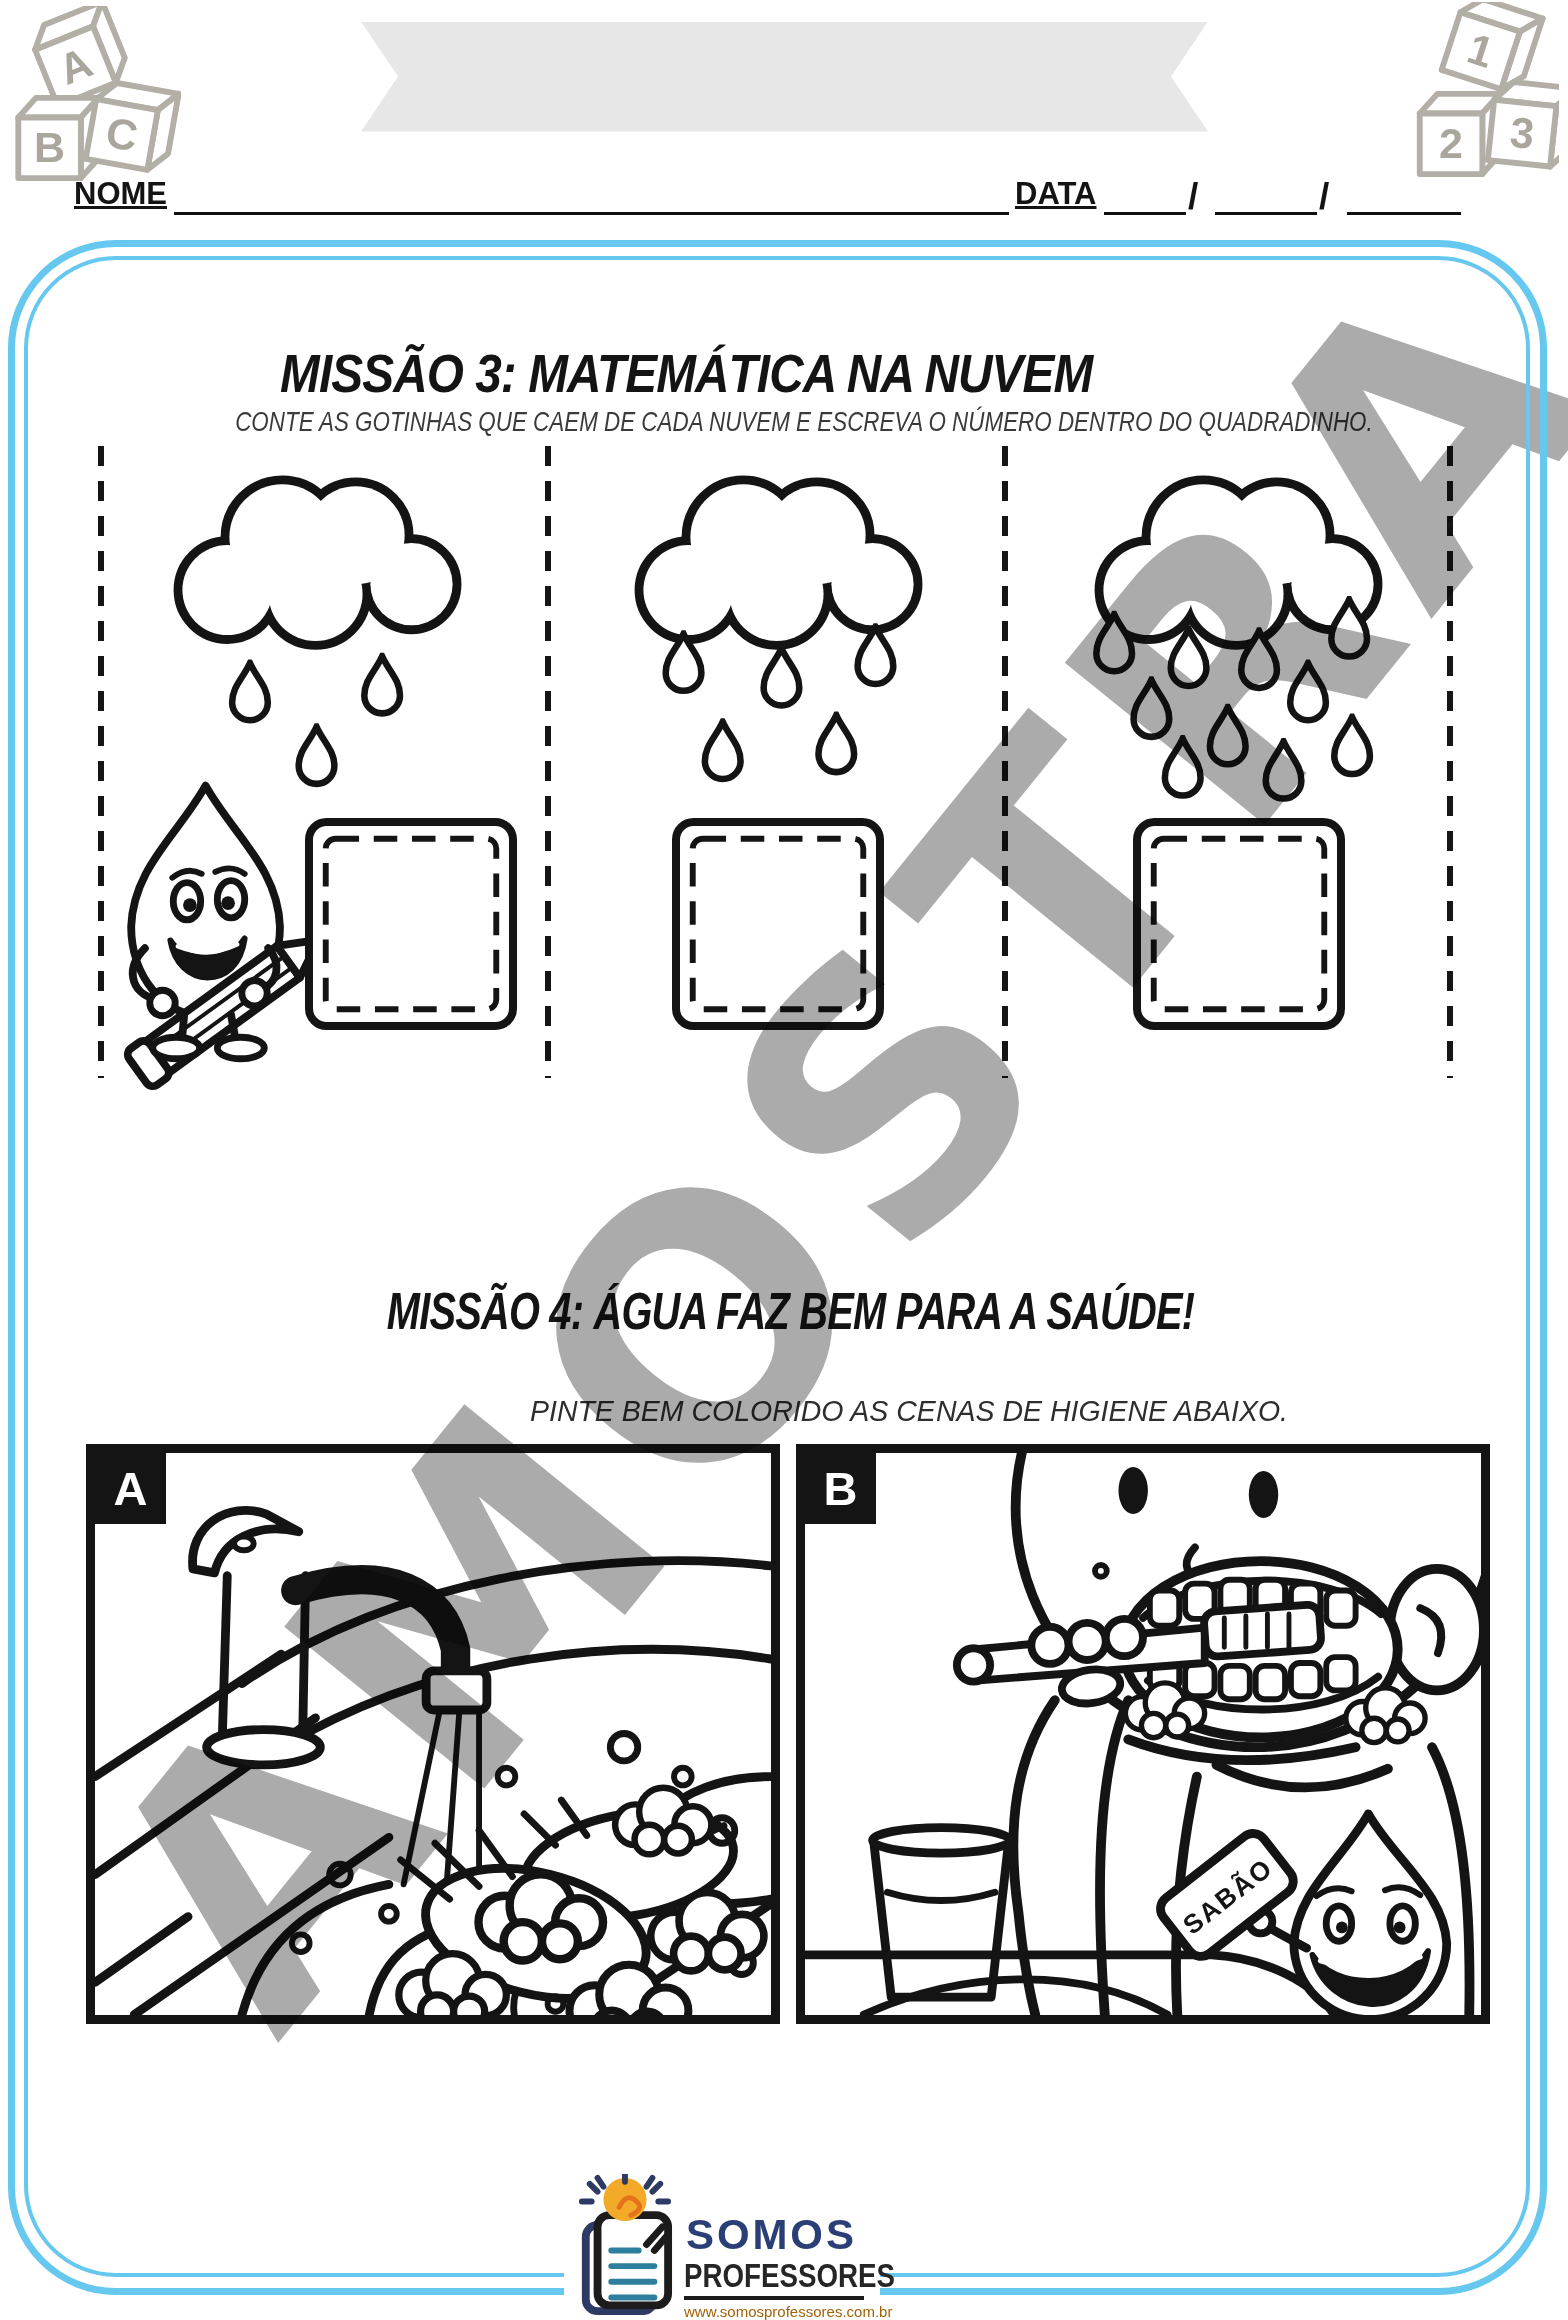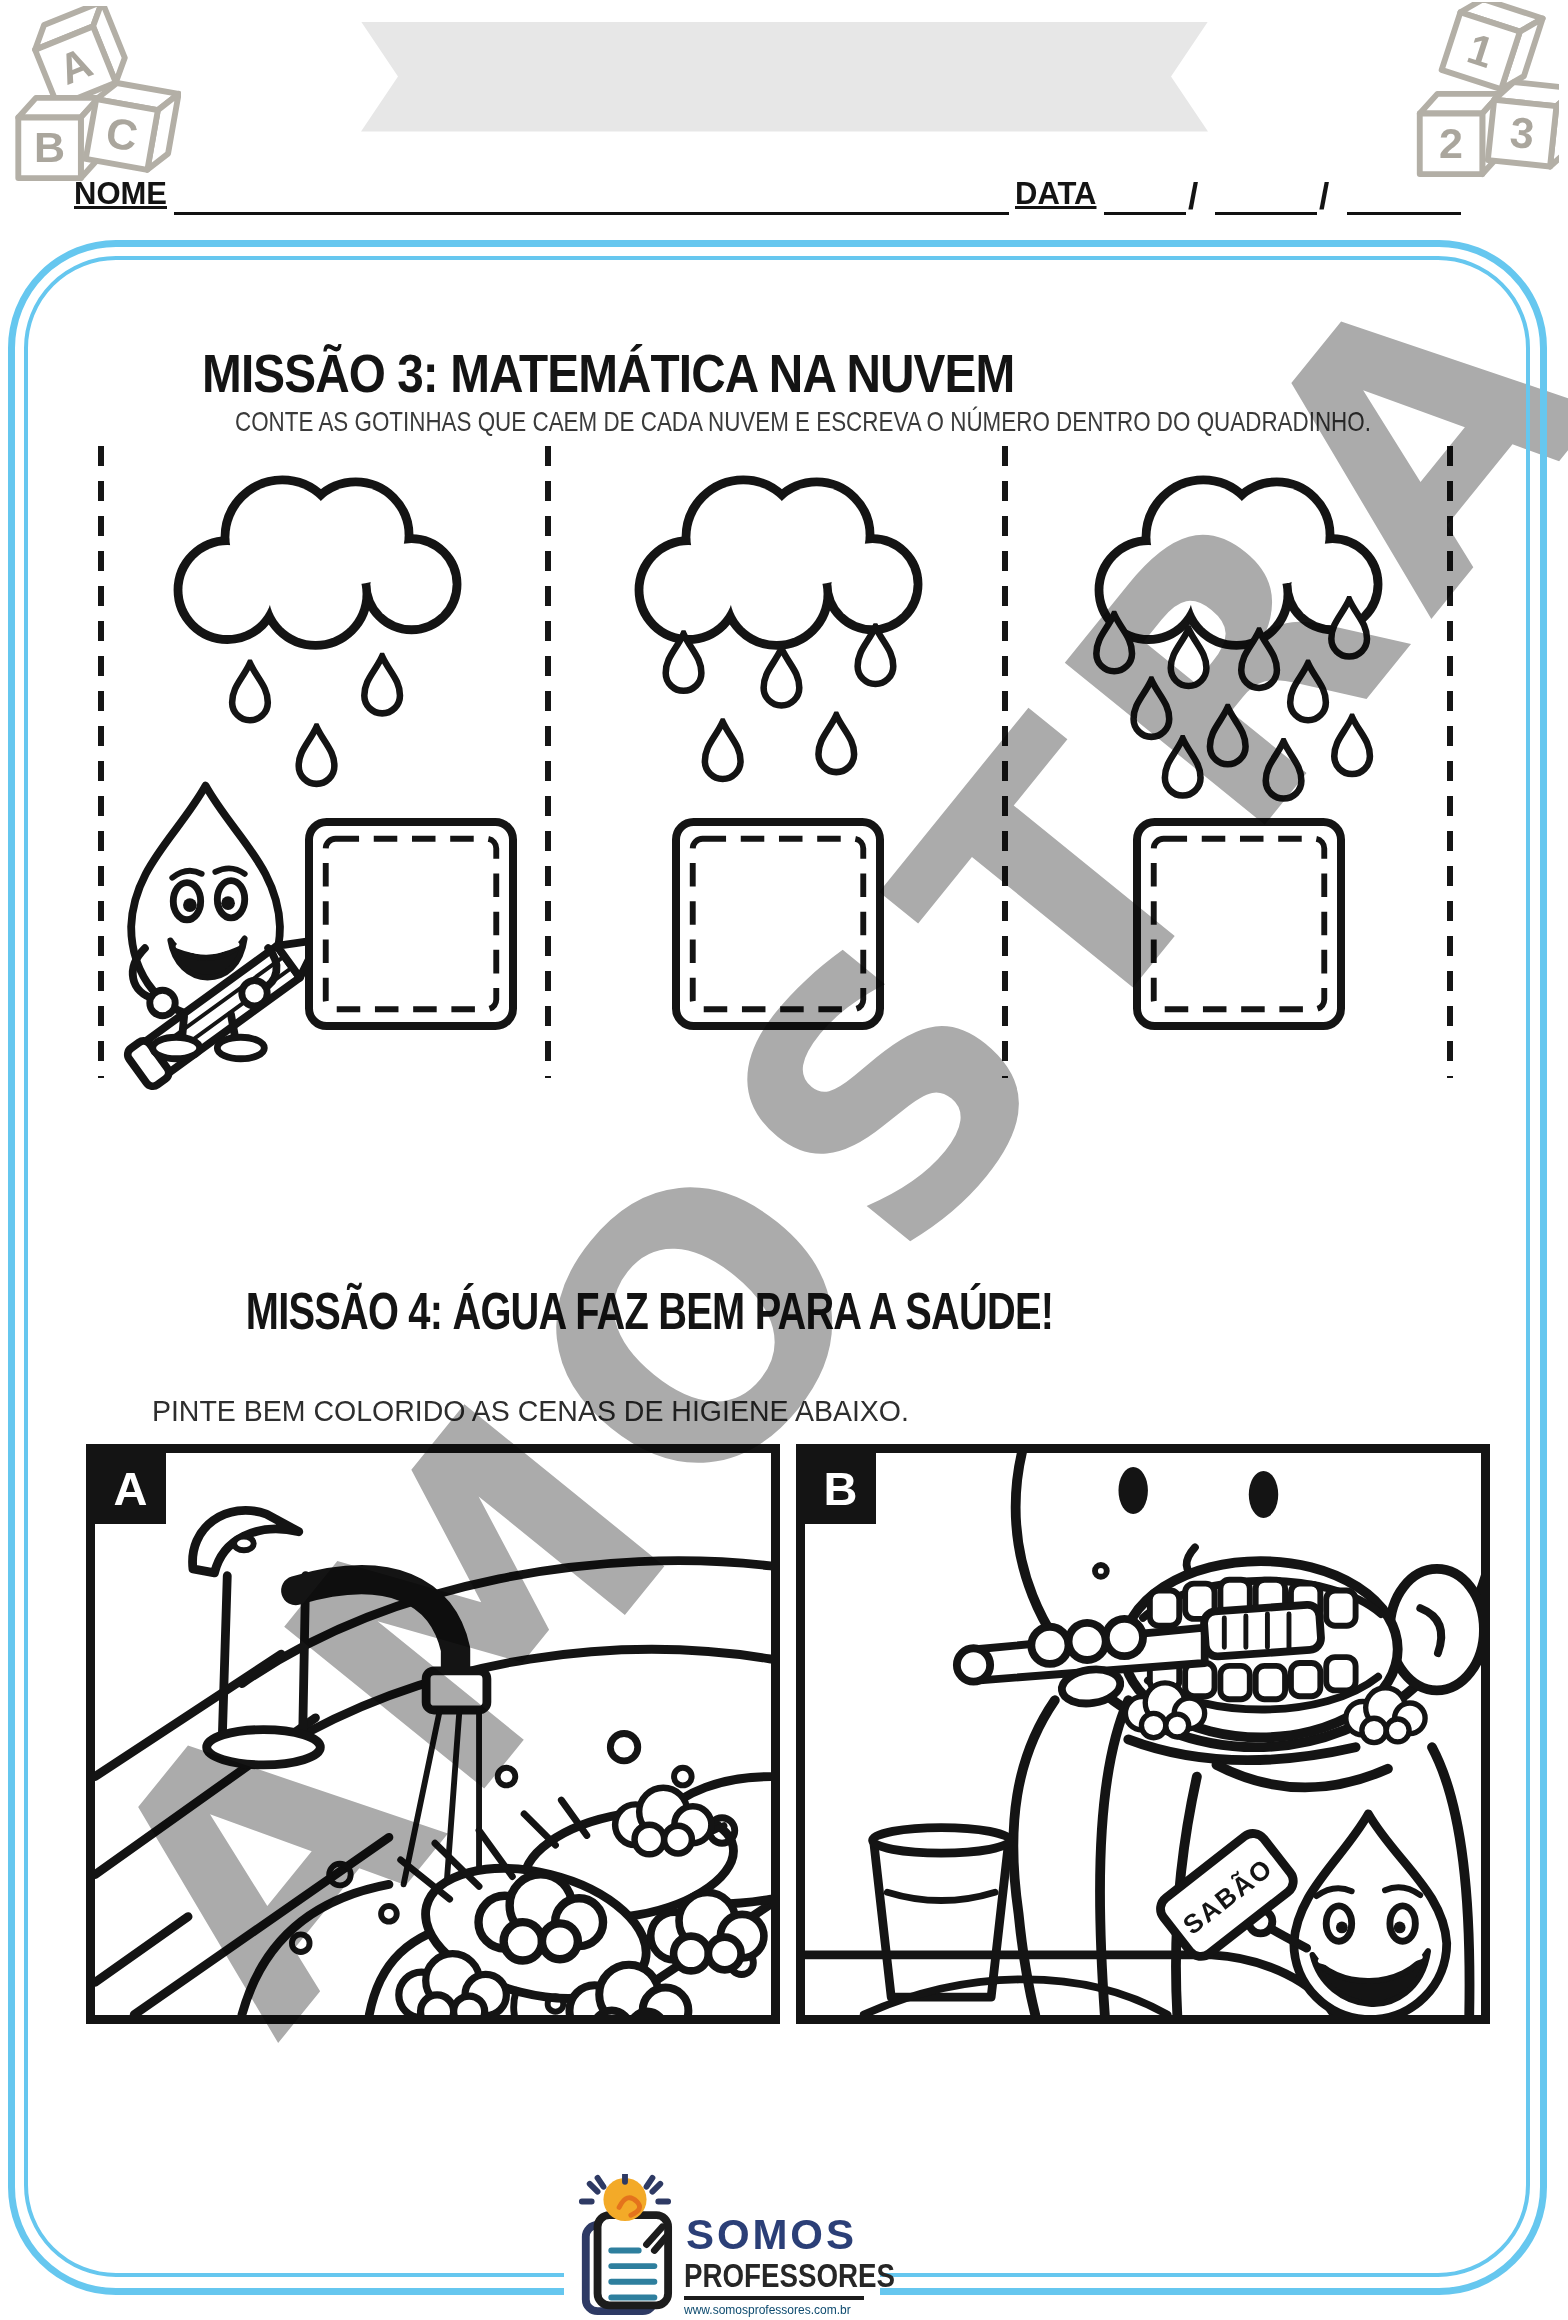--- a/index.html
+++ b/index.html
@@ -1,20 +1,20 @@
 <!DOCTYPE html>
 <html><head>
 <meta charset="utf-8">
 <style>
   html,body{margin:0;padding:0;background:#fff;}
   .page{position:relative;width:1568px;height:2321px;background:#fff;overflow:hidden;
         font-family:"Liberation Sans",sans-serif;color:#141414;}
   .abs{position:absolute;}
   .nowrap{white-space:nowrap;}
-  .ctr{text-align:left;}
+  .ctr{text-align:right;font-style:italic;}
   .squeeze{display:inline-block;transform-origin:center;}
 
   
   .ribbon{left:361px;top:21.6px;width:847px;height:110px;background:#e7e7e7;
           clip-path:polygon(0 0,100% 0,calc(100% - 37px) 50%,100% 100%,0 100%,37px 50%);
           display:flex;flex-direction:column;justify-content:center;align-items:center;gap:2px;}
   .ribbon div{font-weight:bold;font-size:38px;letter-spacing:0px;color:#29ade4;line-height:1.1;}
   .namerow{font-weight:bold;font-size:31px;text-decoration:underline;}
   .uline{border-bottom:3.9px solid #111;height:0;}
   .slash{font-weight:bold;font-size:37px;line-height:1;}
@@ -44,21 +44,21 @@
   .watermark{left:-181px;top:1000px;width:1960px;height:412px;z-index:5;
              transform:rotate(-51deg);transform-origin:center;
              font-weight:bold;font-size:353px;letter-spacing:23.5px;color:#ababab;
              mix-blend-mode:multiply;text-align:center;line-height:412px;pointer-events:none;
              font-family:"DejaVu Sans","Liberation Sans",sans-serif;}
 
   
   .f-somos{left:686px;top:2211px;font-weight:bold;font-size:42px;letter-spacing:2.9px;color:#2b3f77;z-index:12;}
   .f-prof{left:684px;top:2257px;font-weight:bold;font-size:33px;color:#262626;z-index:12;}
   .f-rule{left:684px;top:2296px;width:180px;height:3.9px;background:#1c1c1c;z-index:12;}
-  .f-url{left:684px;top:2303px;font-size:12px;color:#0c4a6e;z-index:12;}
+  .f-url{left:684px;top:2303px;font-size:15px;color:#a16207;z-index:12;}
   .blocks{z-index:1;}
 </style>
 </head>
 <body>
 
 <div class="page">
 
   <svg width="0" height="0" style="position:absolute" aria-hidden="true">
     <defs>
       <symbol id="cloud" viewBox="0 0 330 200">

